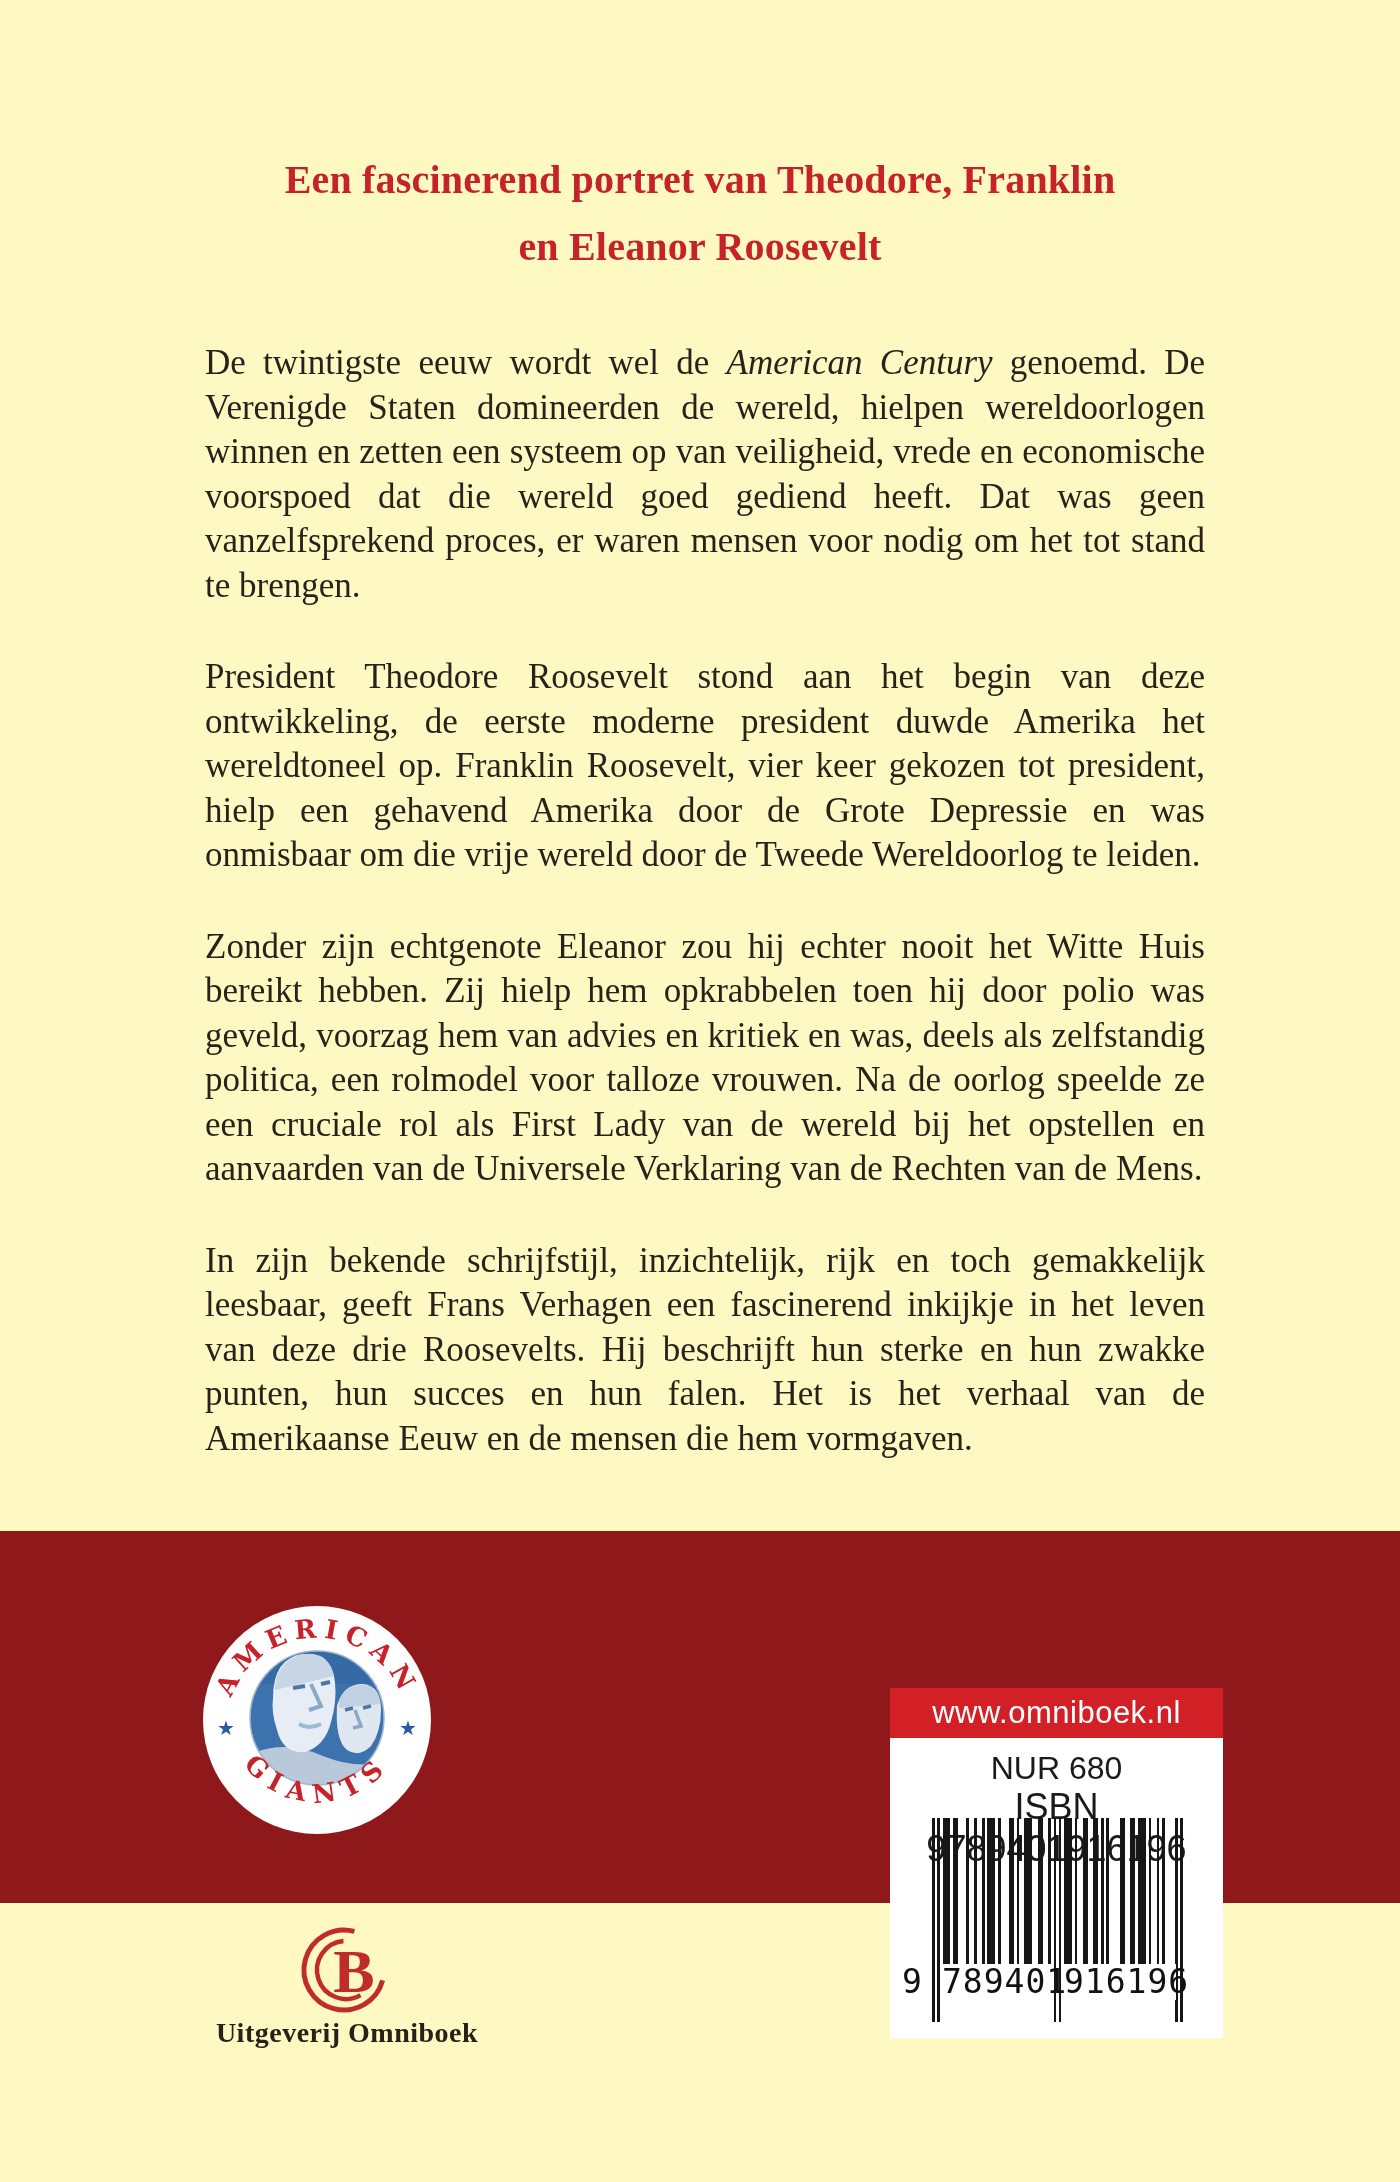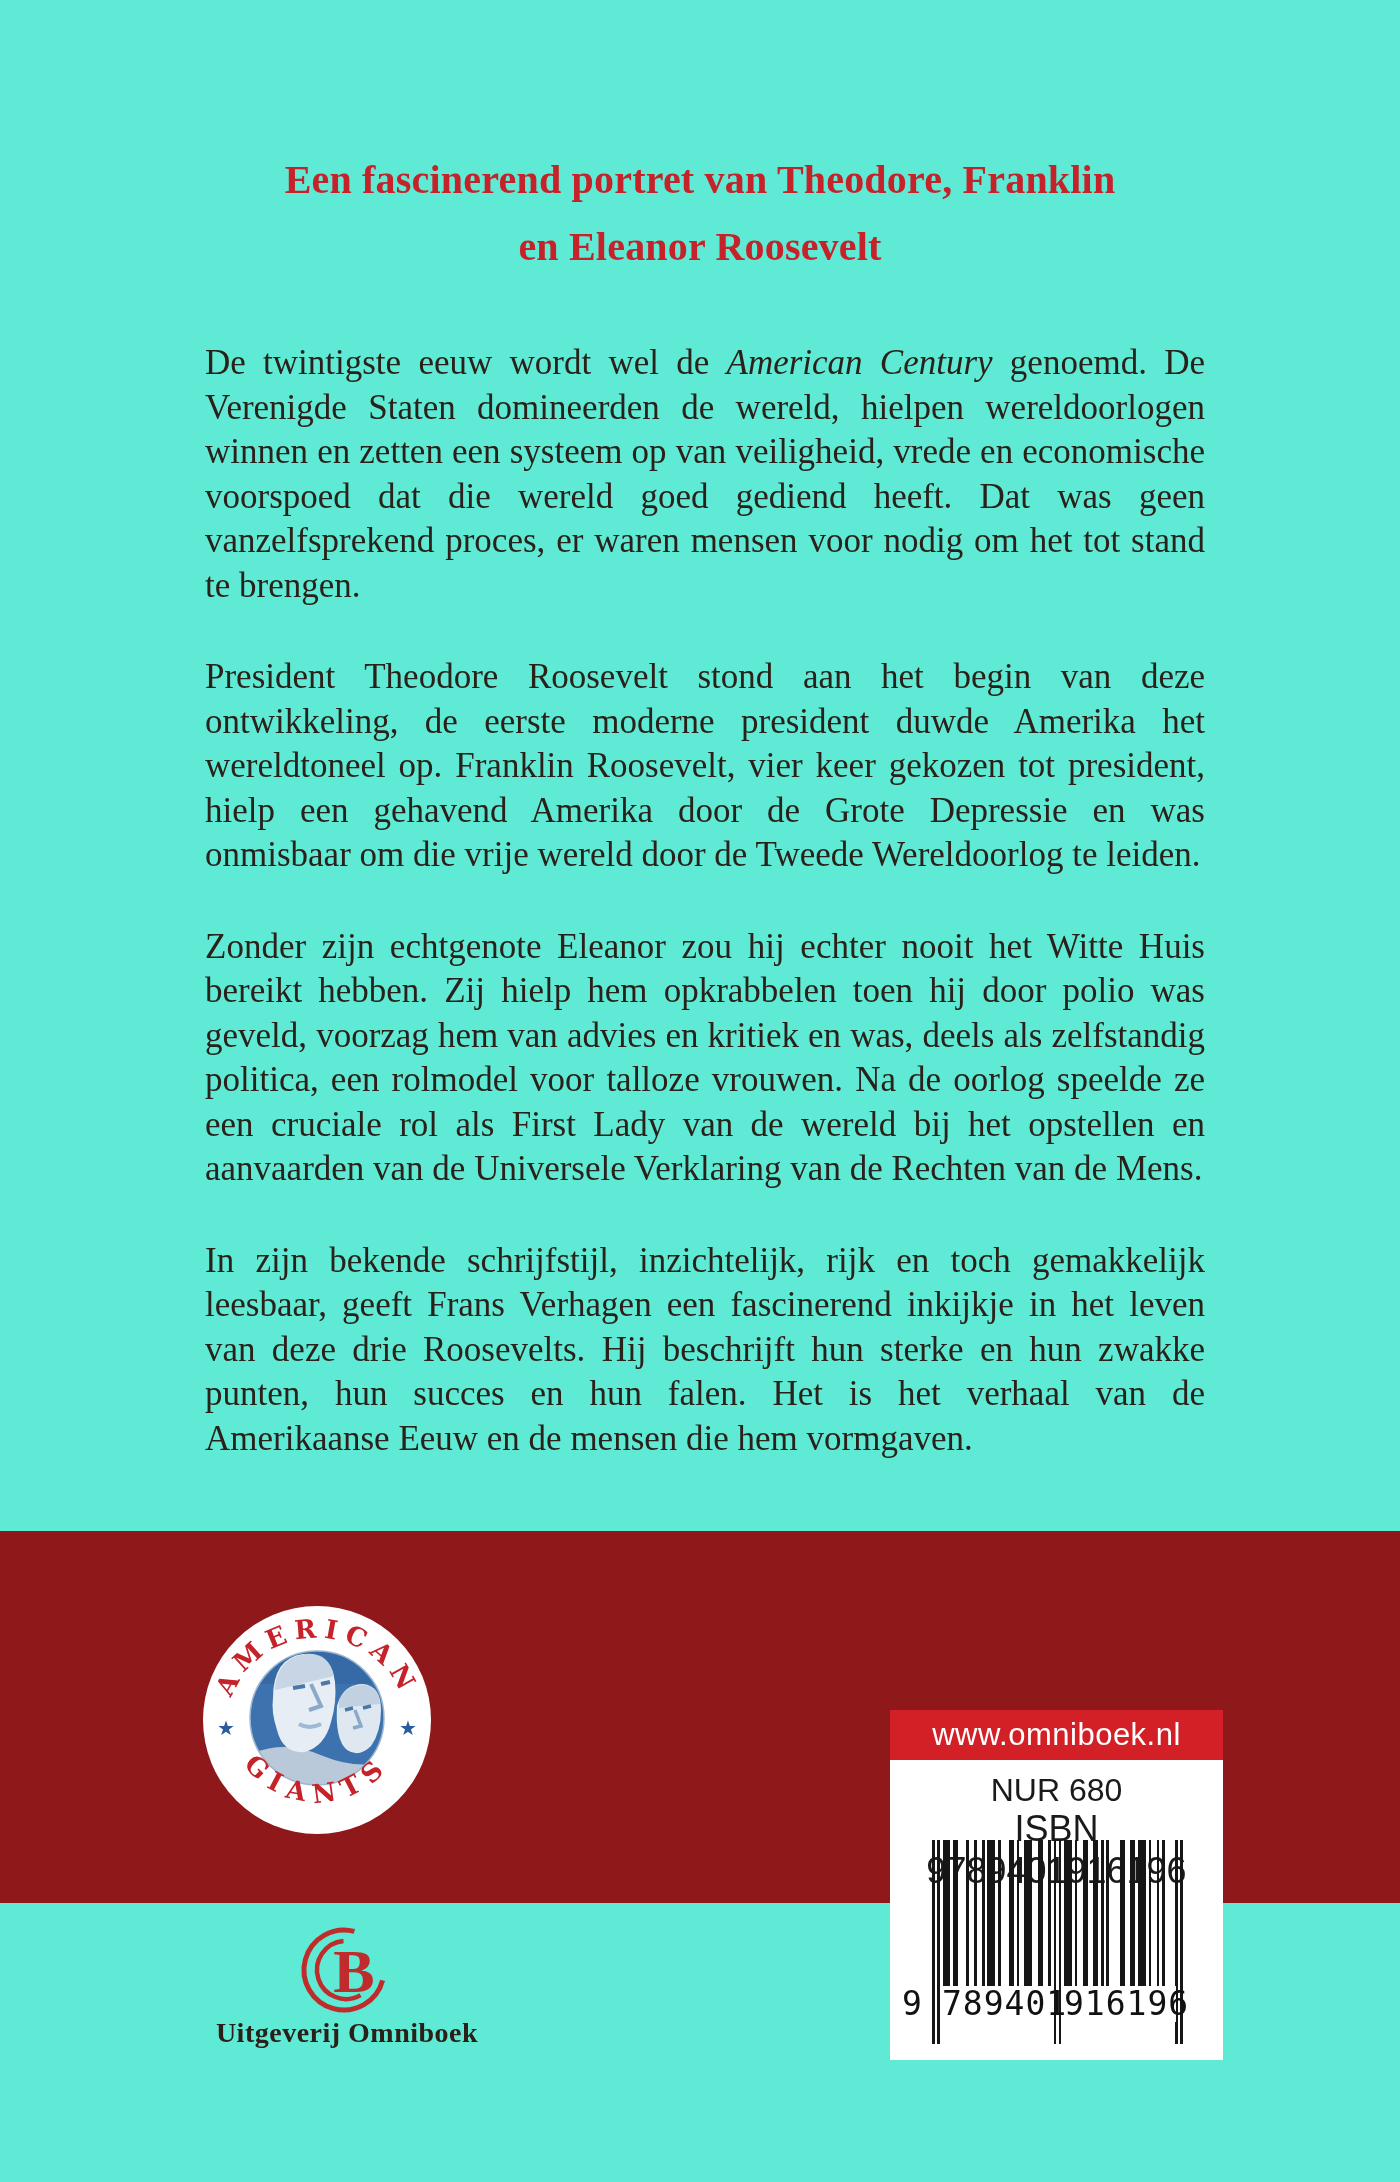--- a/index.html
+++ b/index.html
@@ -1,18 +1,18 @@
 <!DOCTYPE html>
 <html><head>
 <meta charset="utf-8">
 <style>
   html,body { margin:0; padding:0; background:#888; }
   .page {
     position:relative; width:1400px; height:2182px;
-    background:#5eead4; overflow:hidden;
+    background:#fef9c3; overflow:hidden;
     font-family:"Liberation Serif", serif;
   }
   
   .book-title {
     position:absolute; top:146px; left:0; width:1400px;
     text-align:center; font-weight:bold; font-size:40px; line-height:67px;
     color:#c5222a; letter-spacing:0.2px;
   }
   .blurb {
     position:absolute; top:341px; left:205px; width:1016px;
@@ -25,21 +25,20 @@
   .red-band {
     position:absolute; top:1531px; left:0; width:1400px; height:372px;
     background:#8e181a;
   }
   
   .ag-logo { position:absolute; left:203px; top:1606px; width:228px; height:228px; }
   
   .barcode-box {
     position:absolute; left:890px; top:1688px; width:333px; height:380px;
     font-family:"Liberation Sans", sans-serif;
-    margin-top:22px;
   }
   .bb-header {
     height:50px; background:#d32027; color:#ffffff;
     font-size:31px; line-height:50px; text-align:center; letter-spacing:0.5px;
   }
   .bb-body { position:relative; height:300px; background:#ffffff; color:#1a1a1a; }
   .bb-nur  { position:absolute; top:12px;  left:0; width:100%; text-align:center; font-size:32px; }
   .bb-isbn { position:absolute; top:48px;  left:0; width:100%; text-align:center; font-size:36px; }
   .bc-bars { position:absolute; left:42px; top:80px; width:251px; height:204px; }
   .bc-module { position:absolute; top:0; background:#161616; }

